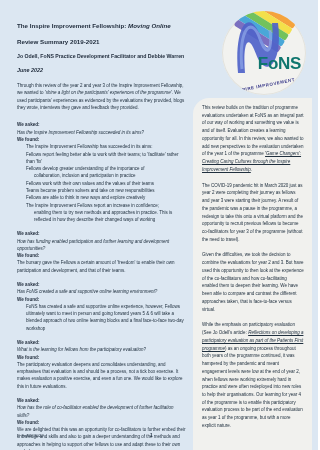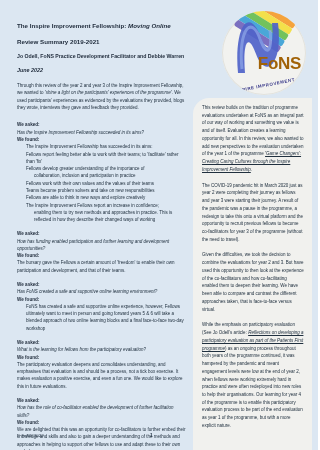--- a/index.html
+++ b/index.html
@@ -63,21 +63,21 @@
     top: 8px;
     width: 46px;
     height: 58px;
   }
   .logo-text {
     position: absolute;
     right: 5px;
     top: 43px;
     font-size: 17px;
     font-weight: bold;
-    color: #a16207;
+    color: #0f766e;
     letter-spacing: -0.3px;
     font-family: "Liberation Sans", sans-serif;
   }
   .logo-tagline {
     position: absolute;
     left: 10px;
     bottom: 7px;
     width: 64px;
     font-size: 4.4px;
     font-weight: bold;

